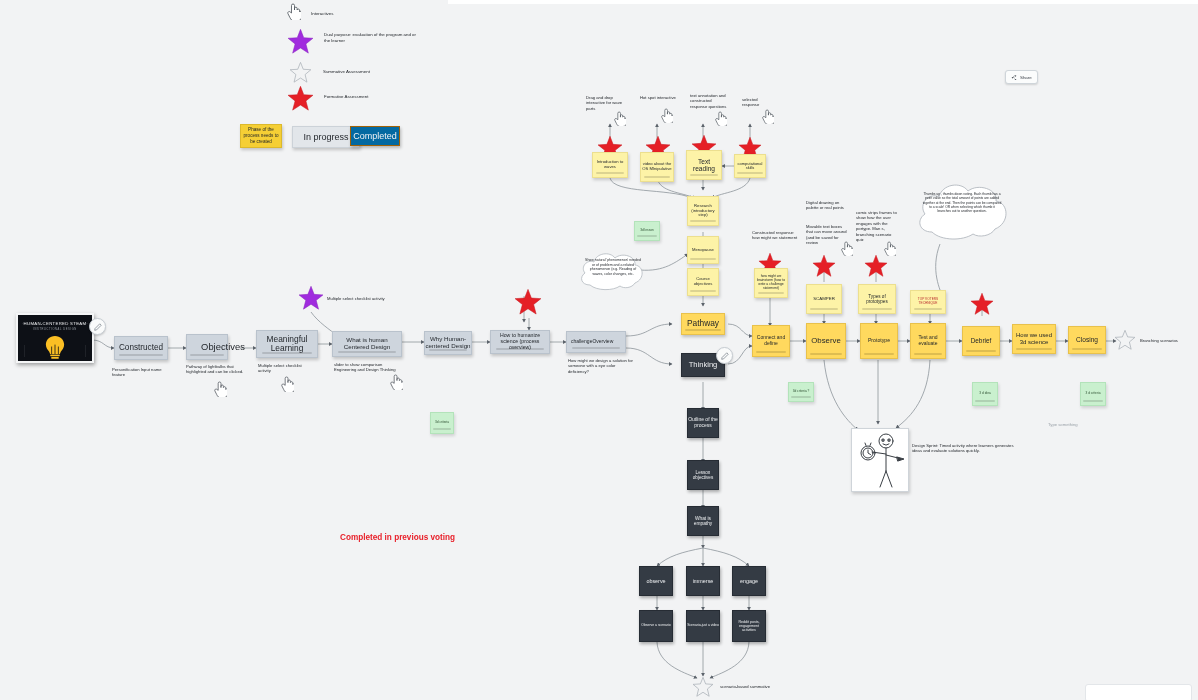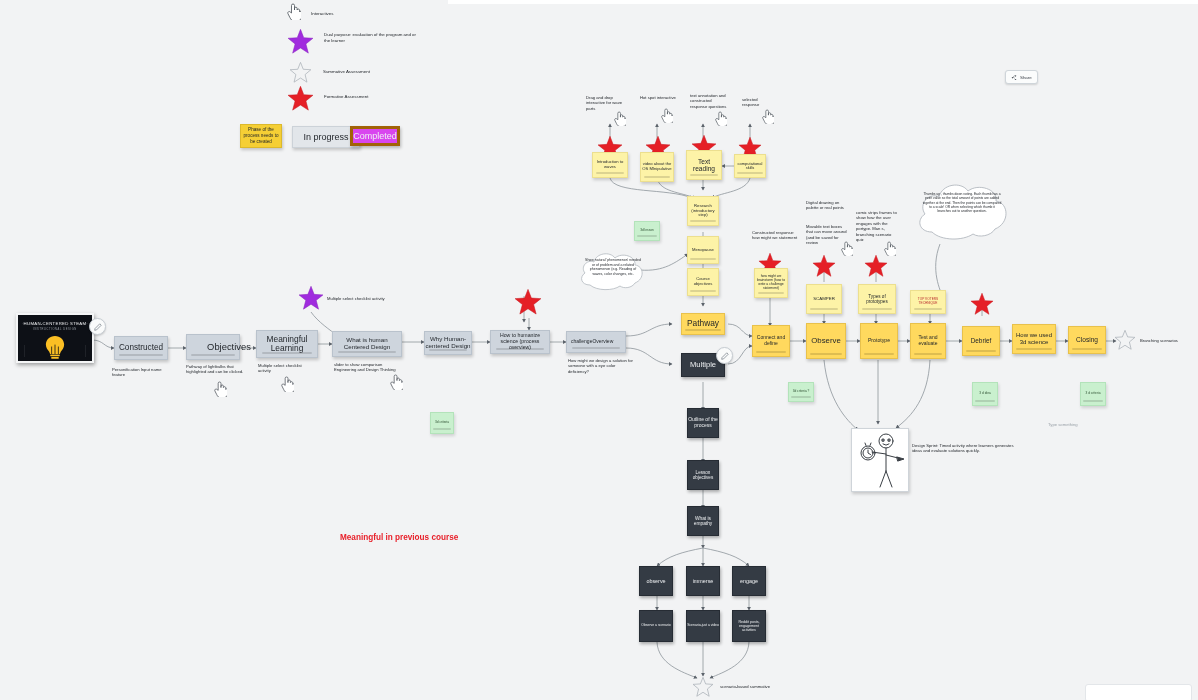--- a/index.html
+++ b/index.html
@@ -43,21 +43,21 @@
   .hand svg{display:block;}
 
   
   #legend{position:absolute;left:232px;top:0px;width:200px;height:170px;}
   .leg-row{position:absolute;display:flex;align-items:flex-start;}
   .leg-txt{font-size:4.4px;line-height:1.35;color:#1d2126;}
 
   .chip{position:absolute;box-sizing:border-box;display:flex;align-items:center;justify-content:center;text-align:center;}
   .chip-yellow{background:#f5cf35;border:1px solid #dcb92c;color:#1f2328;font-size:4.6px;line-height:1.25;box-shadow:1px 2px 3px rgba(0,0,0,.2);}
   .chip-grey{background:#e2e6ea;border:1px solid #ccd2d8;color:#1f2328;font-size:9px;box-shadow:1px 2px 3px rgba(0,0,0,.2);}
-  .chip-dark{background:#d946ef;border:3px solid #a16207;color:#f0f2f4;font-size:9px;box-shadow:1px 2px 3px rgba(0,0,0,.25);}
+  .chip-dark{background:#0369a1;border:1px solid #a16207;color:#f0f2f4;font-size:9px;box-shadow:1px 2px 3px rgba(0,0,0,.25);}
 
   
   #title-card{position:absolute;left:16px;top:313px;width:74px;height:46px;background:#0d1016;border:2px solid #f4f5f6;
     box-shadow:1px 2px 4px rgba(0,0,0,.35);overflow:hidden;}
   #title-card .tc-text{position:absolute;top:6px;left:0;right:0;text-align:center;font-size:4.3px;letter-spacing:.3px;color:#e9eaec;}
   #title-card .tc-sub{position:absolute;top:13px;left:0;right:0;text-align:center;font-size:2.6px;color:#9aa0a8;letter-spacing:.6px;}
   #title-card .bulb{position:absolute;left:50%;top:20px;transform:translateX(-50%);}
   .tc-deco{position:absolute;background:rgba(255,255,255,.08);}
 
   
@@ -246,21 +246,21 @@
         <path d="M11.5 1.6 L14.4 4.5 L5 13.9 L1.4 14.6 L2.1 11 Z" fill="none" stroke="#7b838c" stroke-width="1.5" stroke-linejoin="round"></path>
       </svg>
   </div>
 
   <div class="node n-grey label-lg" style="left:114px;top:336px;width:54px;height:24px;">
     <span>Constructed</span>
     <span class="stripe"></span>
   </div>
   <div class="cap" style="left:112px;top:367px;width:56px;">Personification Input name feature</div>
 
-  <div class="node n-grey label-xl" style="left:186px;top:334px;width:54px;height:26px;padding-left:32px;">
+  <div class="node n-grey label-xl" style="left:186px;top:334px;width:42px;height:26px;padding-left:32px;">
     <span>Objectives</span>
     <span class="stripe"></span>
   </div>
   <div class="cap" style="left:186px;top:364px;width:58px;">Pathway of lightbulbs that highlighted and can be clicked.</div>
   <span class="hand" style="left:214px;top:380px;">
     <svg width="13" height="17" viewBox="0 0 28 36">
         <path d="M9 22 L9 7 a3 3 0 0 1 6 0 l0 9 0 -3 a2.6 2.6 0 0 1 5.2 0 l0 3 a2.6 2.6 0 0 1 5 0 l0 4 a2.6 2.6 0 0 1 4.6 0 l0 8 c0 6 -4 10 -10 10 l-5 0 c-5 0 -7 -3 -9 -7 l-4 -8 a2.8 2.8 0 0 1 4.6 -3 z" fill="#ffffff" stroke="#4a5058" stroke-width="1.6" stroke-linejoin="round"></path>
       </svg>
   </span>
 
@@ -312,21 +312,21 @@
     <span class="stripe"></span>
   </div>
   <div class="cap" style="left:568px;top:358px;width:68px;">How might we design a solution for someone with a eye color deficiency?</div>
 
   <div class="node n-yellow" style="left:681px;top:313px;width:44px;height:22px;">
     <span style="font-size:8.4px;">Pathway</span>
     <span class="stripe"></span>
   </div>
 
   <div class="node n-dark" style="left:681px;top:353px;width:44px;height:24px;">
-    <span style="font-size:7.6px;">Multiple</span>
+    <span style="font-size:7.6px;">Thinking</span>
   </div>
   <div class="pencil" style="left:716px;top:347px;">
     <svg width="8" height="8" viewBox="0 0 16 16">
         <path d="M11.5 1.6 L14.4 4.5 L5 13.9 L1.4 14.6 L2.1 11 Z" fill="none" stroke="#7b838c" stroke-width="1.5" stroke-linejoin="round"></path>
       </svg>
   </div>
 
   <div class="node n-yellow" style="left:752px;top:325px;width:38px;height:32px;">
     <span style="font-size:5px;">Connect and define</span>
     <span class="stripe"></span>
@@ -588,21 +588,21 @@
     <span style="font-size:3.2px;">3 d  idea</span>
     <span class="stripe"></span>
   </div>
   <div class="node n-green" style="left:1080px;top:382px;width:26px;height:24px;">
     <span style="font-size:3.2px;">3 d criteria</span>
     <span class="stripe"></span>
   </div>
 
   <div class="cap" style="left:1048px;top:422px;width:46px;color:#9aa1a8;">Type something</div>
 
-  <div id="prev-banner">Meaningful in previous course</div>
+  <div id="prev-banner">Completed in previous voting</div>
 
   <div id="share-btn">
     <span>
       <svg width="6" height="6" viewBox="0 0 16 16">
         <path d="M12 3 a1.8 1.8 0 1 0 .1 0 M4 8 a1.8 1.8 0 1 0 .1 0 M12 13 a1.8 1.8 0 1 0 .1 0" fill="#4a5058"></path>
         <path d="M5.6 7.2 L10.4 4.4 M5.6 8.8 L10.4 11.6" stroke="#4a5058" stroke-width="1.2" fill="none"></path>
       </svg>
     </span>
     <span>Share</span>
   </div>

